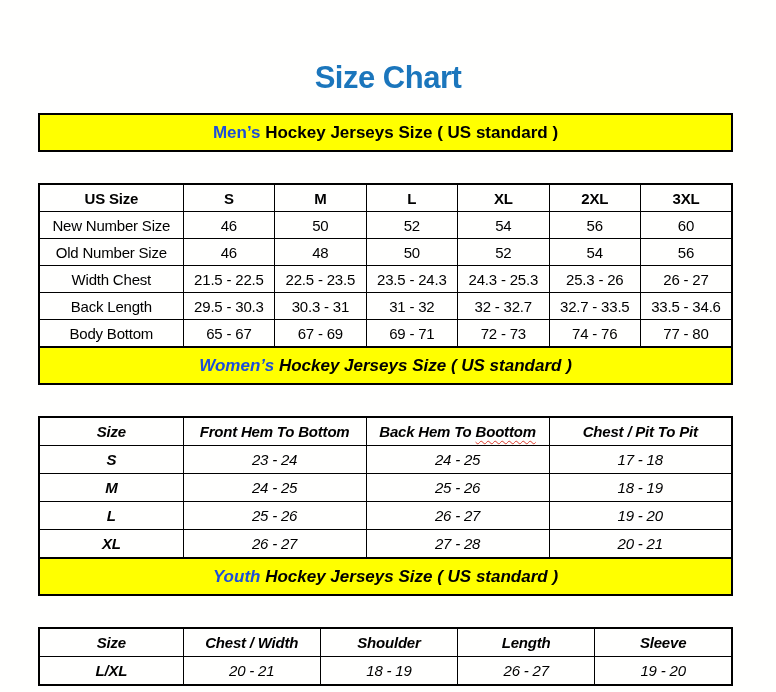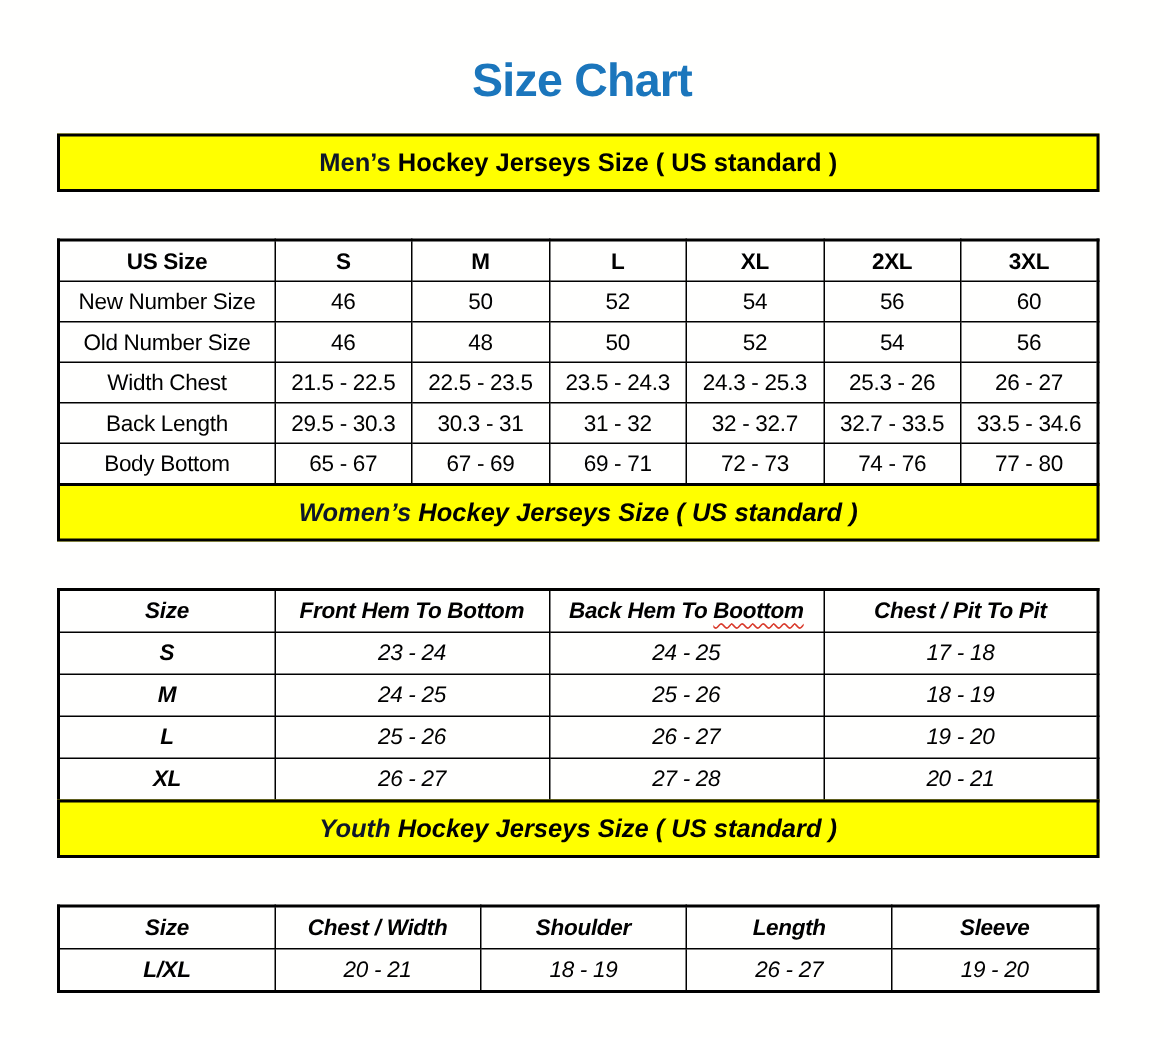--- a/index.html
+++ b/index.html
@@ -8,21 +8,21 @@
     background: #fffffe;
     font-family: "Liberation Sans", sans-serif;
   }
   body {
     width: 776px;
     height: 692px;
     overflow: hidden;
   }
   h1.page-title {
     margin: 0;
-    padding-top: 36px;
+    padding-top: 60px;
     text-align: center;
     font-size: 31px;
     font-weight: bold;
     color: #1b76bc;
     letter-spacing: -0.5px;
   }
   #tables {
     width: 695px;
     margin: 17px 0 0 38px;
   }
@@ -32,21 +32,21 @@
     height: 35px;
     display: flex;
     align-items: center;
     justify-content: center;
     font-size: 17px;
     font-weight: bold;
     color: #000;
     margin-bottom: 2px;
   }
   .bar span { white-space: pre; }
-  .bar .red { color: #0f172a; }
+  .bar .red { color: #1d4ed8; }
   .section table {
     width: 100%;
     border-collapse: collapse;
     border: 2px solid #000;
     table-layout: fixed;
     margin-top: 31px;
   }
   .section + .section { margin-top: -2px; font-style: italic; }
   th, td {
     border: 1px solid #000;

